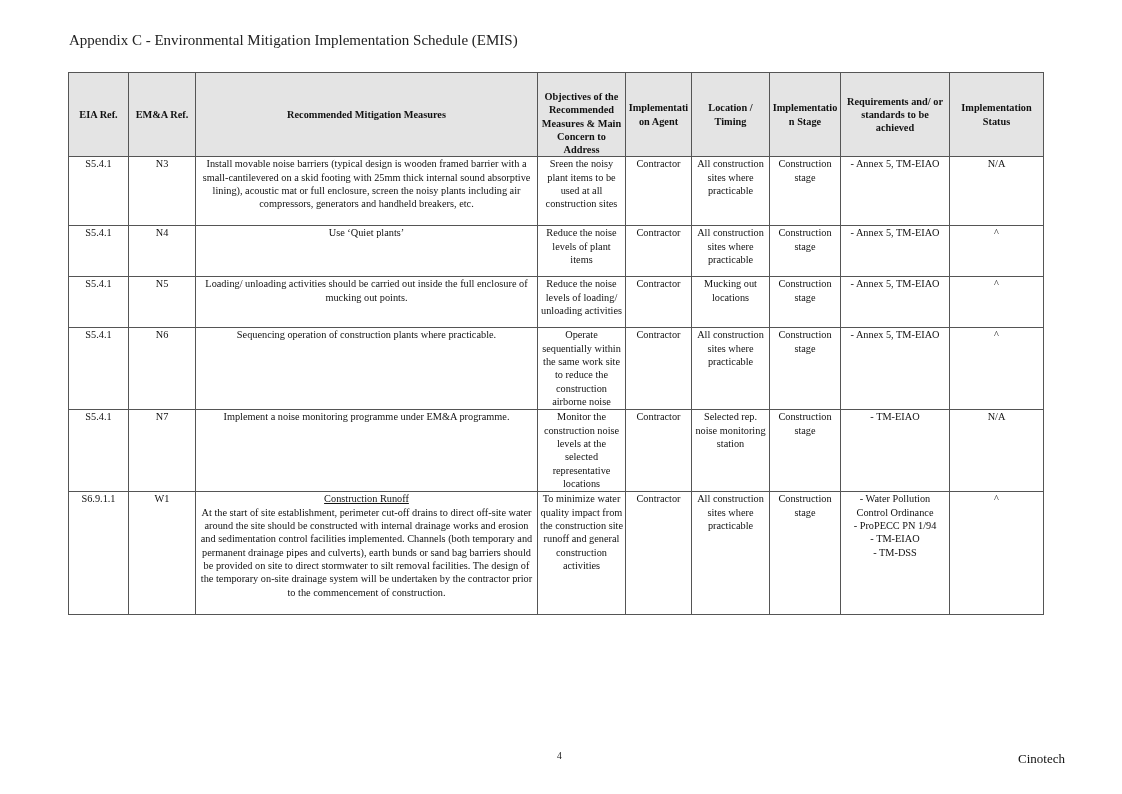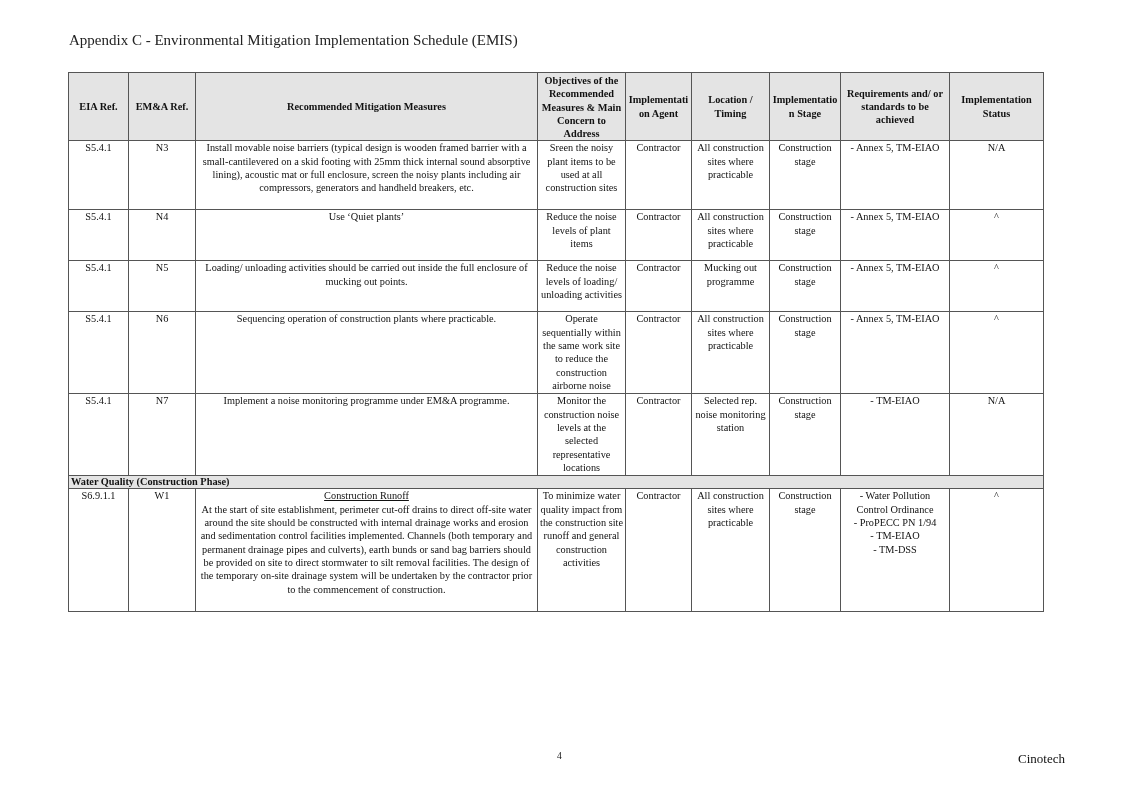--- a/index.html
+++ b/index.html
@@ -18,21 +18,21 @@
       width: 975px; border-collapse: collapse; table-layout: fixed;
       font-size: 10.3px; line-height: 13.3px;
     }
     table.emis th, table.emis td {
       border: 1px solid #555; vertical-align: top; padding: 0 2px;
     }
     table.emis thead th {
       background: #e4e4e4; font-weight: bold; text-align: center;
       vertical-align: middle; height: 63px; padding: 0 1px; line-height: 13.3px;
     }
-    table.emis thead th.obj { vertical-align: top; padding-top: 1px; }
+    table.emis thead th.obj { vertical-align: top; padding-top: 17px; }
     td.c { text-align: center; }
     td.l { text-align: center; }
     tr.section td {
       background: #e4e4e4; font-weight: bold; height: 12px; line-height: 12px;
       padding: 0 2px;
     }
     .u { text-decoration: underline; display: block; }
     .req-line { display: block; }
     tr.r-n3 td { height: 68px; }
     tr.r-n4 td { height: 50px; }
@@ -100,21 +100,21 @@
         </td>
       <td class="c">^</td>
     </tr>
 
     <tr class="r-n5">
       <td class="c">S5.4.1</td>
       <td class="c">N5</td>
       <td class="l">Loading/ unloading activities should be carried out inside the full enclosure of mucking out points.</td>
       <td class="l">Reduce the noise levels of loading/ unloading activities</td>
       <td class="c">Contractor</td>
-      <td class="c">Mucking out programme</td>
+      <td class="c">Mucking out locations</td>
       <td class="c">Construction stage</td>
       <td class="l">
           <span class="req-line">- Annex 5, TM-EIAO</span>
         </td>
       <td class="c">^</td>
     </tr>
 
     <tr class="r-n6">
       <td class="c">S5.4.1</td>
       <td class="c">N6</td>
@@ -136,23 +136,20 @@
       <td class="l">Monitor the construction noise levels at the selected representative locations</td>
       <td class="c">Contractor</td>
       <td class="l">Selected rep. noise monitoring station</td>
       <td class="c">Construction stage</td>
       <td class="l">
           <span class="req-line">- TM-EIAO</span>
         </td>
       <td class="c">N/A</td>
     </tr>
 
-    <tr class="section">
-      <td colspan="9">Water Quality (Construction Phase)</td>
-    </tr>
 
     <tr class="r-w1">
       <td class="l">S6.9.1.1</td>
       <td class="c">W1</td>
       <td class="l">
         <span class="u">Construction Runoff</span>
         <span>At the start of site establishment, perimeter cut-off drains to direct off-site water around the site should be constructed with internal drainage works and erosion and sedimentation control facilities implemented.  Channels (both temporary and permanent drainage pipes and culverts), earth bunds or sand bag barriers should be provided on site to direct stormwater to silt removal facilities.  The design of the temporary on-site drainage system will be undertaken by the contractor prior to the commencement of construction.</span>
       </td>
       <td class="l">To minimize water quality impact from the construction site runoff and general construction activities</td>
       <td class="l">Contractor</td>

